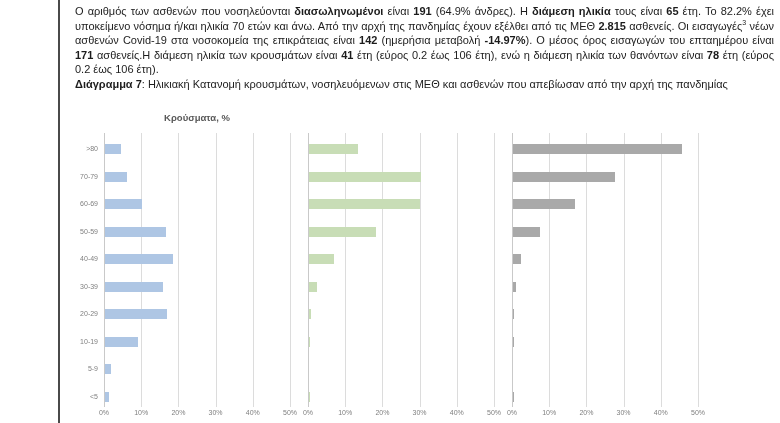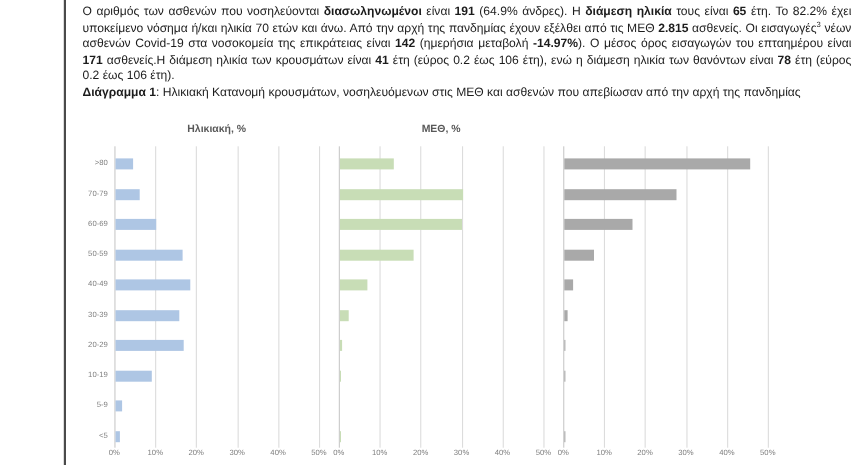--- a/index.html
+++ b/index.html
@@ -40,38 +40,38 @@
   }
 </style>
 </head>
 <body>
 
 <div class="page">
   <div class="left-border"></div>
 
   <div class="text-block">
     <div><span>Ο αριθμός των ασθενών που νοσηλεύονται </span><b>διασωληνωμένοι</b><span> είναι </span><b>191</b><span> (64.9% άνδρες).  Η </span><b>διάμεση ηλικία</b><span> τους είναι </span><b>65</b><span> έτη.  Το 82.2% έχει υποκείμενο νόσημα ή/και ηλικία 70 ετών και άνω. Από την αρχή της πανδημίας έχουν εξέλθει από τις ΜΕΘ </span><b>2.815</b><span> ασθενείς. Οι εισαγωγές</span><sup>3</sup><span> νέων ασθενών Covid-19 στα νοσοκομεία της επικράτειας είναι </span><b>142</b><span> (ημερήσια μεταβολή </span><b>-14.97%</b><span>). Ο μέσος όρος εισαγωγών του επταημέρου είναι </span><b>171</b><span> ασθενείς.Η διάμεση ηλικία των κρουσμάτων είναι </span><b>41</b><span> έτη (εύρος 0.2 έως 106 έτη), ενώ η διάμεση ηλικία των θανόντων είναι </span><b>78</b><span> έτη (εύρος 0.2 έως 106 έτη).</span></div>
-    <div class="caption"><b>Διάγραμμα 1</b><span>: Ηλικιακή Κατανομή κρουσμάτων, νοσηλευόμενων στις ΜΕΘ και ασθενών που απεβίωσαν από την αρχή της πανδημίας</span></div>
+    <div class="caption"><b>Διάγραμμα 7</b><span>: Ηλικιακή Κατανομή κρουσμάτων, νοσηλευόμενων στις ΜΕΘ και ασθενών που απεβίωσαν από την αρχή της πανδημίας</span></div>
   </div>
 
   <div class="charts-region">
     <div class="age-col">
         <div class="age-label" style="top: 11px;">&gt;80</div>
         <div class="age-label" style="top: 38.5px;">70-79</div>
         <div class="age-label" style="top: 66px;">60-69</div>
         <div class="age-label" style="top: 93.5px;">50-59</div>
         <div class="age-label" style="top: 121px;">40-49</div>
         <div class="age-label" style="top: 148.5px;">30-39</div>
         <div class="age-label" style="top: 176px;">20-29</div>
         <div class="age-label" style="top: 203.5px;">10-19</div>
         <div class="age-label" style="top: 231px;">5-9</div>
         <div class="age-label" style="top: 258.5px;">&lt;5</div>
       </div>
 
-  <div class="chart-title" style="left: 104px;">Ηλικιακή, %</div>
+  <div class="chart-title" style="left: 104px;">Κρούσματα, %</div>
       <div class="plot" style="left: 104px;">
         <div class="gridline axis" style="left: 0px;"></div>
         <div class="gridline" style="left: 37.2px;"></div>
         <div class="gridline" style="left: 74.4px;"></div>
         <div class="gridline" style="left: 111.6px;"></div>
         <div class="gridline" style="left: 148.8px;"></div>
         <div class="gridline" style="left: 186px;"></div>
         <div class="bar" style="top: 11px; width: 15.996px; background: rgb(174, 198, 228);"></div>
         <div class="bar" style="top: 38.5px; width: 21.948px; background: rgb(174, 198, 228);"></div>
         <div class="bar" style="top: 66px; width: 37.2px; background: rgb(174, 198, 228);"></div>
@@ -82,21 +82,20 @@
         <div class="bar" style="top: 203.5px; width: 33.48px; background: rgb(174, 198, 228);"></div>
         <div class="bar" style="top: 231px; width: 5.952px; background: rgb(174, 198, 228);"></div>
         <div class="bar" style="top: 258.5px; width: 4.464px; background: rgb(174, 198, 228);"></div>
       </div>
       <div class="x-tick" style="left: 104px;">0%</div>
       <div class="x-tick" style="left: 141.2px;">10%</div>
       <div class="x-tick" style="left: 178.4px;">20%</div>
       <div class="x-tick" style="left: 215.6px;">30%</div>
       <div class="x-tick" style="left: 252.8px;">40%</div>
       <div class="x-tick" style="left: 290px;">50%</div>
-      <div class="chart-title" style="left: 308px;">ΜΕΘ, %</div>
       <div class="plot" style="left: 308px;">
         <div class="gridline axis" style="left: 0px;"></div>
         <div class="gridline" style="left: 37.2px;"></div>
         <div class="gridline" style="left: 74.4px;"></div>
         <div class="gridline" style="left: 111.6px;"></div>
         <div class="gridline" style="left: 148.8px;"></div>
         <div class="gridline" style="left: 186px;"></div>
         <div class="bar" style="top: 11px; width: 49.104px; background: rgb(200, 221, 182);"></div>
         <div class="bar" style="top: 38.5px; width: 111.6px; background: rgb(200, 221, 182);"></div>
         <div class="bar" style="top: 66px; width: 110.856px; background: rgb(200, 221, 182);"></div>

